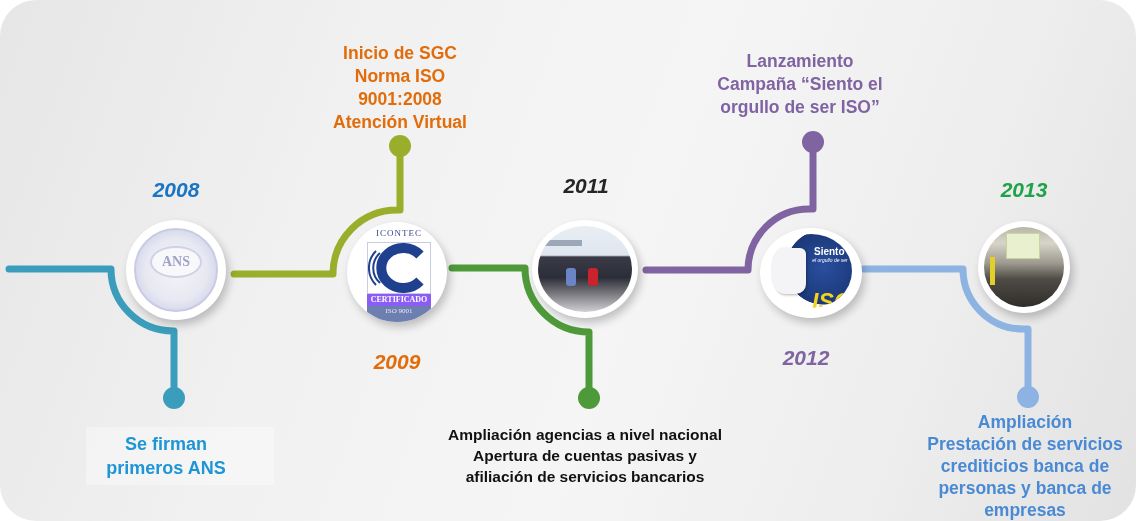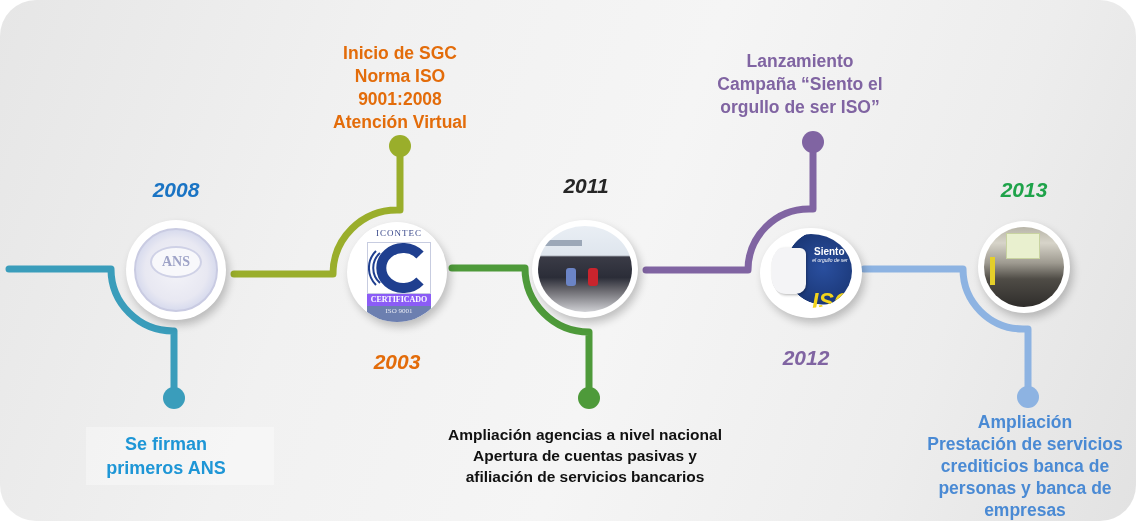--- a/index.html
+++ b/index.html
@@ -100,21 +100,21 @@
         <svg width="62" height="50" viewBox="0 0 62 50">
           <path d="M 52 38 A 22 20 0 1 1 52 12" fill="none" stroke="#1f3f8f" stroke-width="10"></path>
           <path d="M 12 40 A 20 20 0 0 1 12 10" fill="none" stroke="#1f3f8f" stroke-width="2"></path>
           <path d="M 8 42 A 24 24 0 0 1 8 8" fill="none" stroke="#1f3f8f" stroke-width="2"></path>
         </svg>
       </div>
       <div style="position:absolute; left:4px; top:66px; width:64px; height:12px; background:#8b5cf6; color:#ffffff; font-family:'Liberation Serif', serif; font-size:8px; font-weight:bold; text-align:center; line-height:12px;">CERTIFICADO</div>
       <div style="position:absolute; left:4px; top:78px; width:64px; height:28px; background:#6c7fb0; color:#e7eaf4; font-family:'Liberation Serif', serif; font-size:7px; text-align:center; line-height:10px;">ISO 9001</div>
     </div>
   </div>
-  <div class="year" style="left:347px; top:350px; color:#e36c0a;">2003</div>
+  <div class="year" style="left:347px; top:350px; color:#e36c0a;">2009</div>
 
   <div class="year" style="left:536px; top:174px; color:#262626;">2011</div>
   <div class="node" style="left:532px; top:220px; width:106px; height:98px;">
     <div class="node-inner photo-group" style="left:6px; top:6px; width:94px; height:86px;">
       <div style="position:absolute; left:4px; top:14px; width:40px; height:6px; background:#9ca8b8;"></div>
       <div style="position:absolute; left:50px; top:42px; width:10px; height:18px; background:#c9242d; border-radius:3px;"></div>
       <div style="position:absolute; left:28px; top:42px; width:10px; height:18px; background:#6b84c6; border-radius:3px;"></div>
     </div>
   </div>
   <div class="label" style="left:690px; top:50px; width:220px; color:#8064a2;">Lanzamiento

